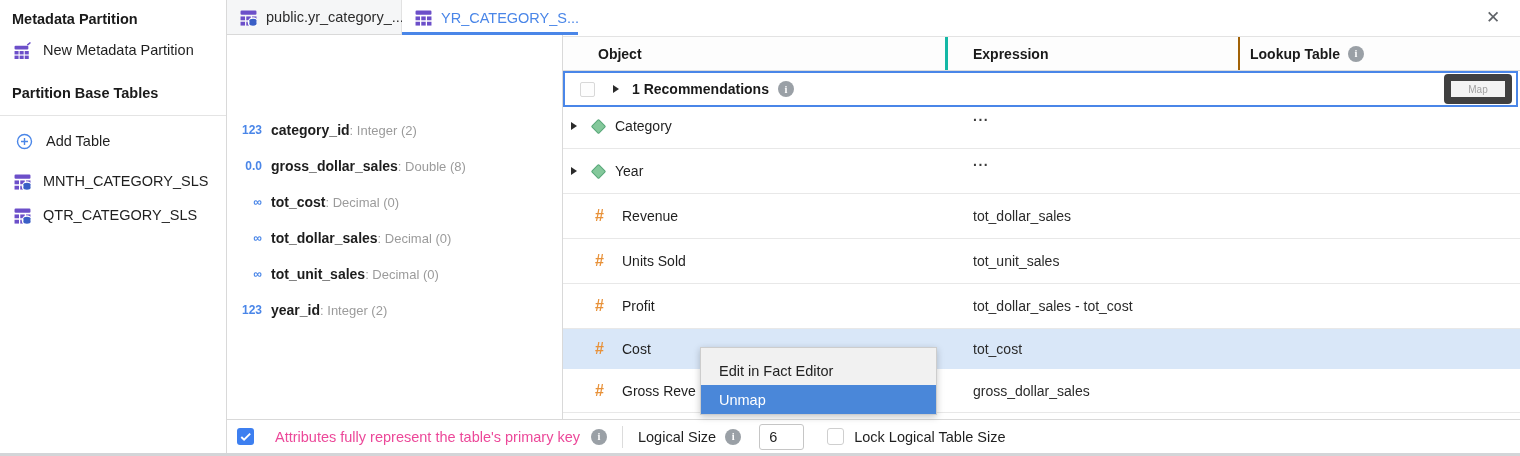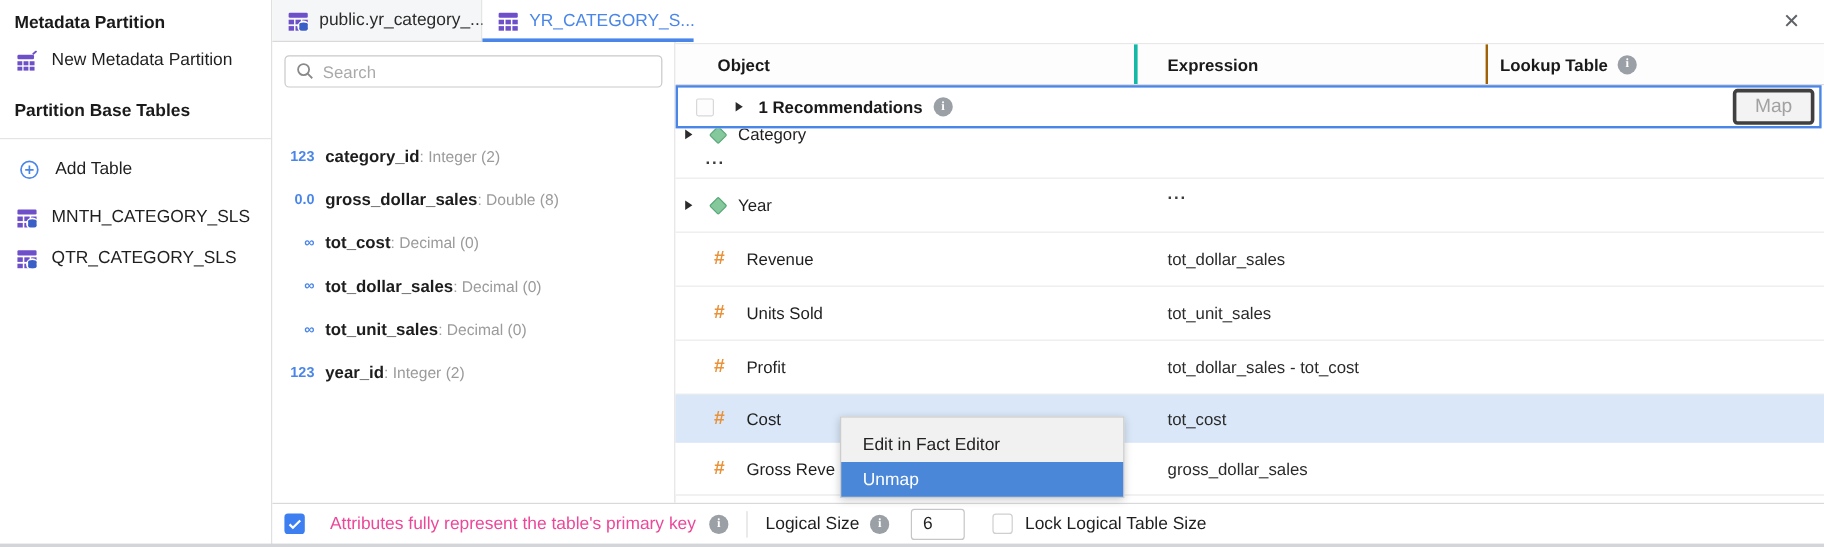--- a/index.html
+++ b/index.html
@@ -71,41 +71,41 @@
   .fact-obj { padding-left: 32px; }
   .tri { width: 0; height: 0; border-top: 4.5px solid transparent; border-bottom: 4.5px solid transparent;
     border-left: 6px solid #2b2b2b; margin-right: 13px; flex: 0 0 auto; }
   .diamond { width: 11px; height: 11px; background: #84c89b; border: 1.5px solid #57a778; border-radius: 1.5px;
     transform: rotate(45deg); margin: 0 11px 0 3px; flex: 0 0 auto; }
   .hash { color: #e8923a; font-weight: 800; font-size: 16px; width: 15px; margin-right: 12px; flex: 0 0 auto; }
   .rowlabel { font-size: 14px; color: #1f1f1f; white-space: nowrap; }
   .exp-dots { align-self: flex-start; padding-top: 4px; font-weight: 700; color: #3c3c3c; letter-spacing: 1.5px; }
 
   
-  .r0 { top: 67px;  height: 45px; flex-direction: column; }
+  .r0 { top: 67px;  height: 45px; }
   .r1 { top: 112px; height: 45px; }
   .r2 { top: 157px; height: 45px; }
   .r3 { top: 202px; height: 45px; }
   .r4 { top: 247px; height: 45px; }
   .r5 { top: 292px; height: 40px; }
   .r6 { top: 332px; height: 44px; }
 
   
   .rec-overlay { position: absolute; left: 563px; top: 71px; right: 2px; height: 36px; background: #fff;
     border: 2px solid #4a86e8; z-index: 5; display: flex; align-items: center; }
   .rec-cb { width: 15px; height: 15px; border: 1px solid #d8d8d8; border-radius: 2px; background: #fdfdfd;
     margin-left: 15px; flex: 0 0 auto; cursor: pointer; }
   .rec-overlay .tri { margin-left: 18px; margin-right: 0; }
   .rec-label { font-size: 14px; font-weight: 700; margin-left: 13px; color: #1a1a1a; white-space: nowrap; }
   .info-i { width: 16px; height: 16px; border-radius: 50%; background: #9aa0a6; color: #fff;
     font-size: 10.5px; font-weight: 700; display: inline-flex; align-items: center; justify-content: center;
     font-family: "Liberation Serif", serif; flex: 0 0 auto; }
   .rec-label + .info-i { margin-left: 9px; }
   .map-btn { position: absolute; right: 4px; top: 50%; transform: translateY(-50%); width: 68px; height: 30px;
-    background: #f3f3f3; border: 3px solid #404040; border-radius: 4px; color: #a2a2a2; font-size: 16px;
+    background: #f3f3f3; border: 7px solid #404040; border-radius: 4px; color: #a2a2a2; font-size: 10px;
     display: flex; align-items: center; justify-content: center; cursor: pointer; }
 
   
   .ctxmenu { position: absolute; left: 700px; top: 347px; width: 237px; z-index: 10;
     background: #f1f1f1; border: 1px solid #cdcdcd; box-shadow: 0 2px 7px rgba(0,0,0,0.22); padding-top: 8px; }
   .mi { height: 29px; display: flex; align-items: center; padding-left: 18px; font-size: 14.5px; color: #222; cursor: pointer; }
   .mi.selected { background: #4a87d9; color: #fff; }
 
   
   .footer { position: absolute; left: 227px; top: 419px; right: 0; height: 34px; background: #fff;
@@ -230,28 +230,20 @@
           <svg width="17" height="17" viewBox="0 0 16 16">
             <use href="#g-table-grid"></use>
           </svg>
         </span>
       <span>YR_CATEGORY_S...</span>
     </div>
   </div>
   <div class="close-x">✕</div>
 
   <section class="colpanel">
-    <div class="searchbox">
-      <span class="ic">
-          <svg width="15" height="15" viewBox="0 0 15 15">
-            <use href="#g-search"></use>
-          </svg>
-        </span>
-      <input placeholder="Search" style="">
-    </div>
     <div class="colrow" style="top:77px">
       <span class="ticon">123</span>
         <span class="cname">category_id</span>
         <span class="ctype">: Integer (2)</span>
     </div>
     <div class="colrow" style="top:113px">
       <span class="ticon">0.0</span>
         <span class="cname">gross_dollar_sales</span>
         <span class="ctype">: Double (8)</span>
     </div>

